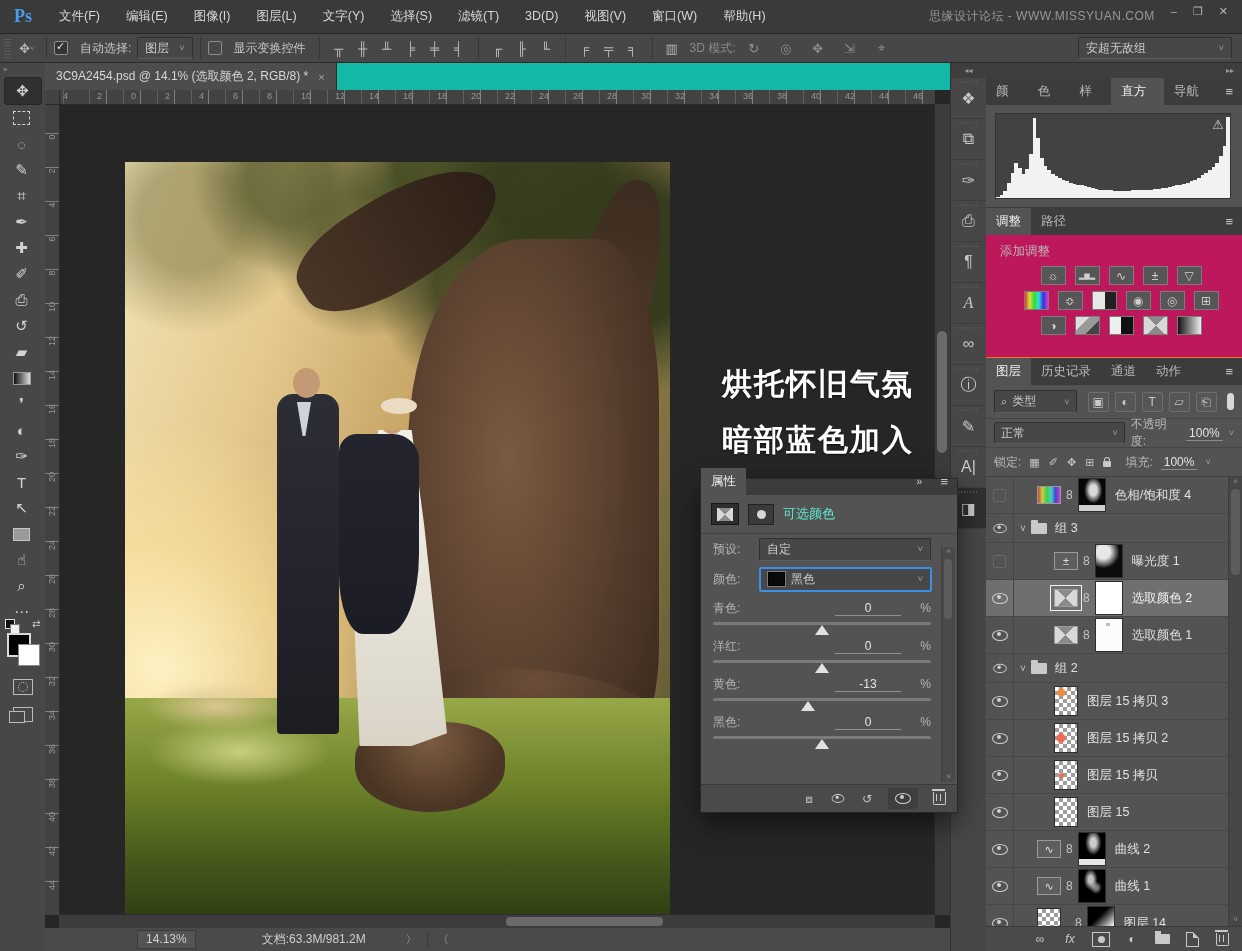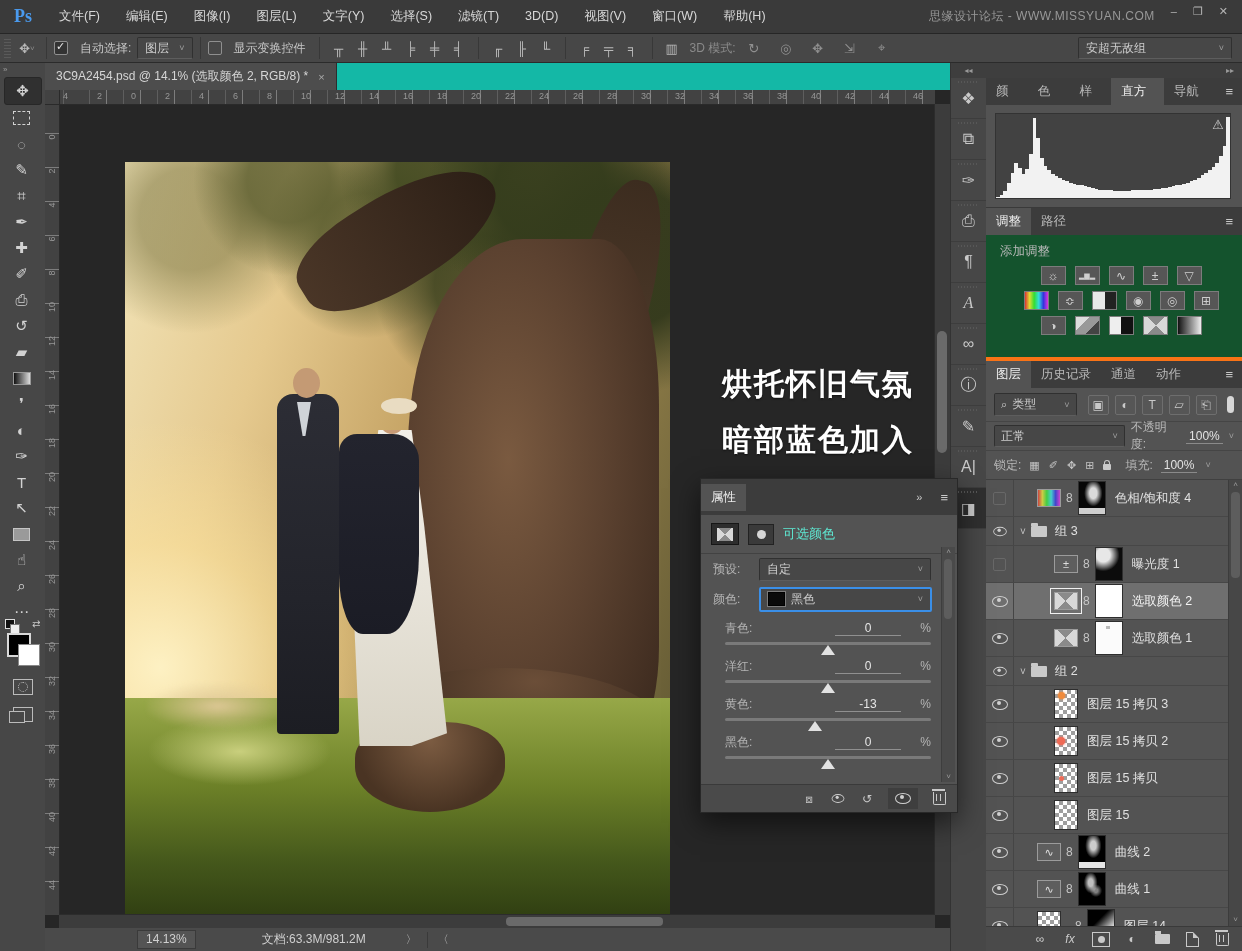--- a/index.html
+++ b/index.html
@@ -102,21 +102,21 @@
   .dock{position:absolute;left:986px;top:63px;width:256px;bottom:0;background:#474747;display:flex;flex-direction:column}
   .dock-head{height:15px;background:#3e3e3e;color:#9a9a9a;font-size:8px;text-align:right;padding-right:8px;line-height:15px}
   .ptabs{height:27px;background:#3c3c3c;display:flex;align-items:stretch}
   .ptab{padding:0 10px;line-height:27px;color:#b9b9b9;font-size:12.5px}
   .ptab.active{background:#535353;color:#ededed}
   .pham{margin-left:auto;color:#c9c9c9;padding:0 9px;line-height:27px;font-size:13px}
   .histo-body{height:102px;background:#535353;position:relative;border-bottom:1px solid #3a3a3a}
   .histo-well{position:absolute;left:9px;right:11px;top:8px;bottom:8px;background:#424242;border:1px solid #333;display:flex;align-items:flex-end;overflow:hidden}
   .hbar{flex:1;background:#f2f2f2}
   .histo-warn{position:absolute;right:18px;top:12px;color:#cfcfcf;font-size:13px}
-  .adj-body{height:116px;background:#14532d;border-bottom:4px solid #f97316;padding:6px 0 0 14px}
+  .adj-body{height:116px;background:#be185d;border-bottom:1px solid #f97316;padding:6px 0 0 14px}
   .adj-label{color:#b9b9b9;font-size:12.5px;margin:2px 0 6px 0}
   .adj-row{display:flex;gap:9px;justify-content:center;margin-bottom:6px}
   .adj-ic{width:23px;height:17px;display:flex;align-items:center;justify-content:center;color:#cecece;font-size:12px;border:1px solid #7c7c7c;background:#565656}
   .a-hue{background:linear-gradient(90deg,#d33,#dd3,#3d3,#3dd,#33d,#d3d)}
   .a-bw{background:linear-gradient(90deg,#e8e8e8 0 50%,#222 50%)}
   .a-sel{background:conic-gradient(from 45deg,#d8d8d8 0 90deg,#8a8a8a 90deg 180deg,#d8d8d8 180deg 270deg,#8a8a8a 270deg 360deg)}
   .a-gmap{background:linear-gradient(90deg,#111,#eee)}
   .a-post{background:linear-gradient(135deg,#ddd 0 33%,#999 33% 66%,#444 66%)}
   .a-thresh{background:linear-gradient(90deg,#eee 0 50%,#111 50%)}
   
@@ -171,33 +171,33 @@
   .i-mask::after{content:"";width:7px;height:7px;border-radius:50%;background:#c9c9c9}
   .i-trash{position:relative;width:11px;height:12px;border:1px solid #c9c9c9;border-top:none;border-radius:0 0 2px 2px}
   .i-trash::before{content:"";position:absolute;left:-2px;top:-3px;width:13px;height:2px;background:#c9c9c9}
   .i-trash::after{content:"";position:absolute;left:2px;top:2px;width:1px;height:7px;background:#c9c9c9;box-shadow:4px 0 0 #c9c9c9}
   .i-folder{width:15px;height:10px;background:#c9c9c9;border-radius:1px;position:relative}
   .i-folder::before{content:"";position:absolute;left:0;top:-3px;width:6px;height:3px;background:#c9c9c9}
   .i-newlayer{width:11px;height:13px;border:1px solid #c9c9c9;position:relative;background:#4a4a4a}
   .i-newlayer::before{content:"";position:absolute;right:-1px;top:-1px;border:3px solid #4a4a4a;border-left-color:#c9c9c9;border-bottom-color:#c9c9c9;width:0;height:0}
   
   .props{position:absolute;left:700px;top:478px;width:256px;height:333px;background:#535353;border:1px solid #282828;box-shadow:0 10px 26px rgba(0,0,0,.55);z-index:10;display:flex;flex-direction:column}
-  .props-tabs{height:36px;background:#3c3c3c;display:flex;align-items:center}
+  .props-tabs{height:16px;background:#3c3c3c;display:flex;align-items:flex-end}
   .props-sub{height:38px;display:flex;align-items:center;gap:9px;padding:0 10px;border-bottom:1px solid #424242}
   .sel-ic{width:26px;height:20px;background:#2d2d2d;border:1px solid #161616;display:flex;align-items:center;justify-content:center}
   .sel-ic .tri{width:16px;height:13px;background:conic-gradient(from 45deg,#d8d8d8 0 90deg,#8a8a8a 90deg 180deg,#d8d8d8 180deg 270deg,#8a8a8a 270deg 360deg)}
   .mask-ic{width:24px;height:19px;background:#3a3a3a;border:1px solid #222;display:flex;align-items:center;justify-content:center}
   .mask-ic::after{content:"";width:9px;height:9px;border-radius:50%;background:#d6d6d6}
   .props-row{height:30px;display:flex;align-items:center;padding:0 12px;gap:8px}
   .props-row .rlabel{width:38px;color:#b5b5b5;flex:none}
   .props-dd{flex:1;height:21px;background:#474747;border:1px solid #303030;border-bottom-color:#5d5d5d;display:flex;align-items:center;padding:0 7px;gap:6px;border-radius:2px;margin-right:14px}
   .props-dd.focused{border:2px solid #3a8fe8;margin-right:13px}
   .props-dd .fill{flex:1}
   .colorchip{width:15px;height:12px;background:#0a0a0a;border:1px solid #000;outline:1px solid #7c7c7c}
-  .sliders{padding:4px 0 0 12px}
+  .sliders{padding:4px 0 0 0}
   .srow{height:38px;position:relative;padding:0 26px 0 12px}
   .srow .top{display:flex;align-items:center;height:20px}
   .srow .slabel{color:#b5b5b5}
   .srow .sval{margin-left:auto;width:66px;text-align:center;border-bottom:1px solid #909090;color:#e6e6e6}
   .srow .spct{width:30px;text-align:right;color:#b5b5b5}
   .track{position:absolute;left:12px;right:26px;top:24px;height:3px;background:#7a7a7a;border-radius:2px}
   .sthumb{position:absolute;top:27px;width:0;height:0;border-left:7px solid transparent;border-right:7px solid transparent;border-bottom:10px solid #e2e2e2}
   .radio-row{height:28px;display:flex;align-items:center;justify-content:center;gap:26px}
   .radio{display:flex;align-items:center;gap:7px;color:#dcdcdc}
   .rdot{width:13px;height:13px;border-radius:50%;border:1px solid #9c9c9c;background:#474747;position:relative}

